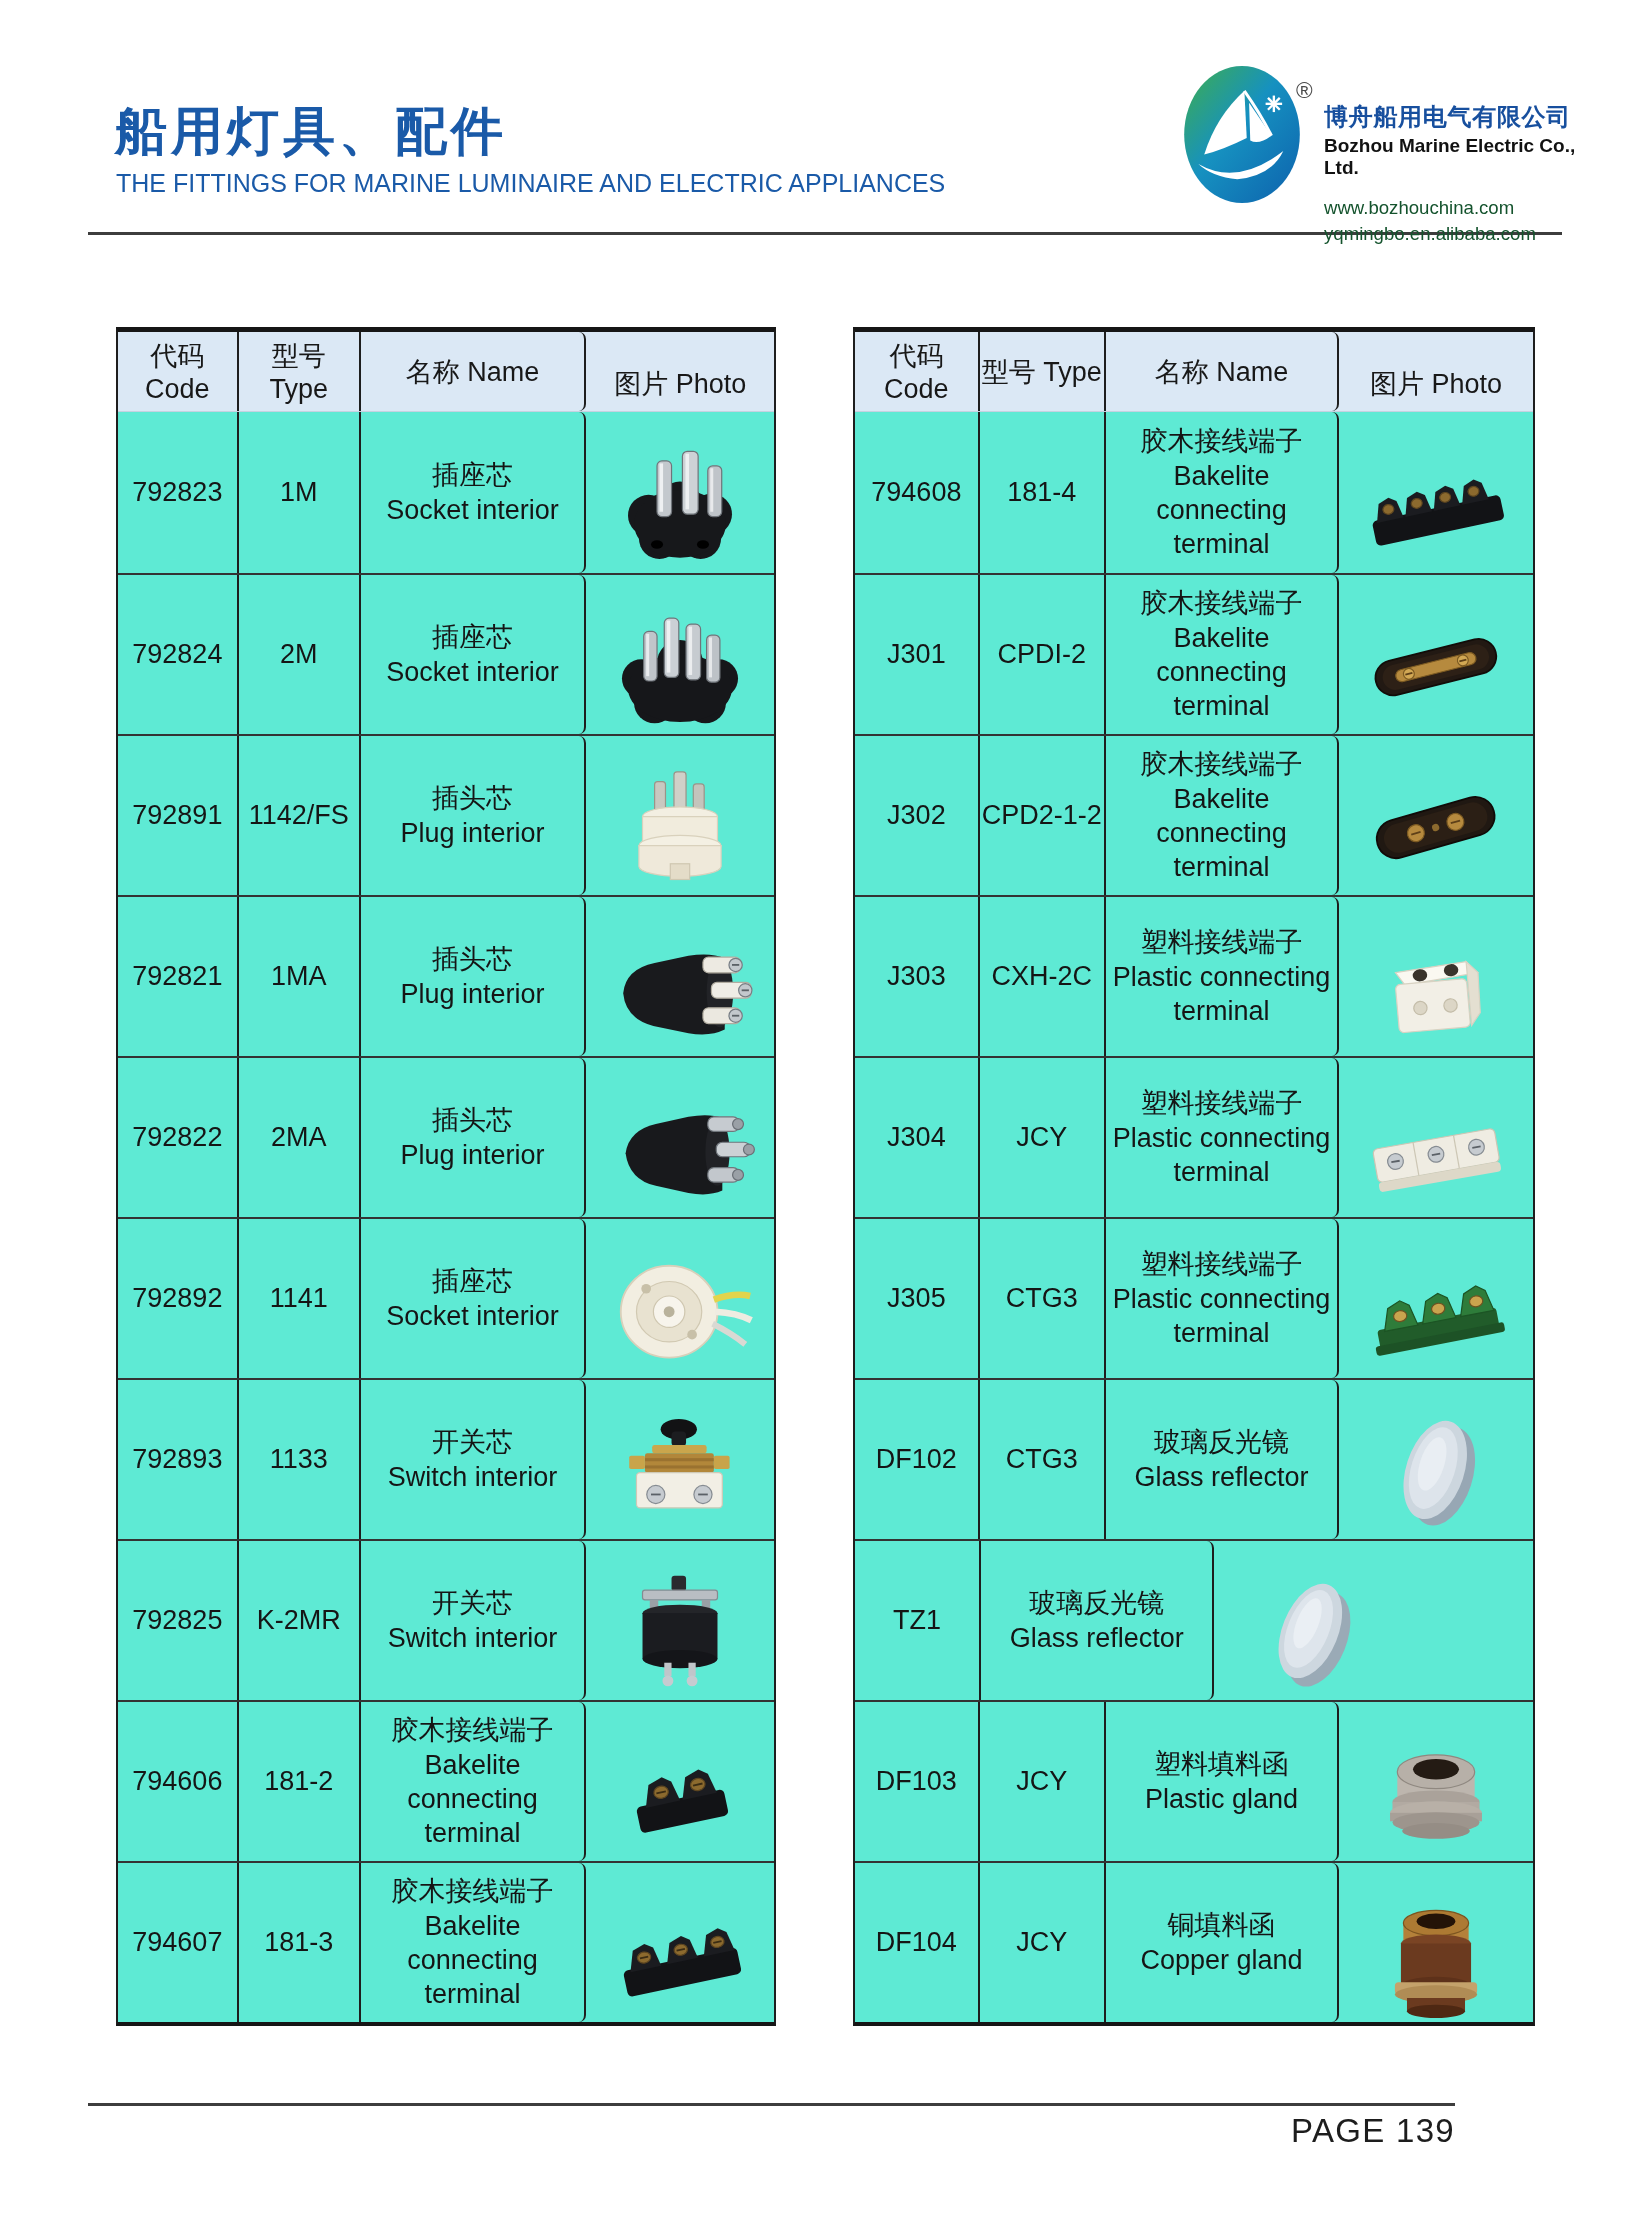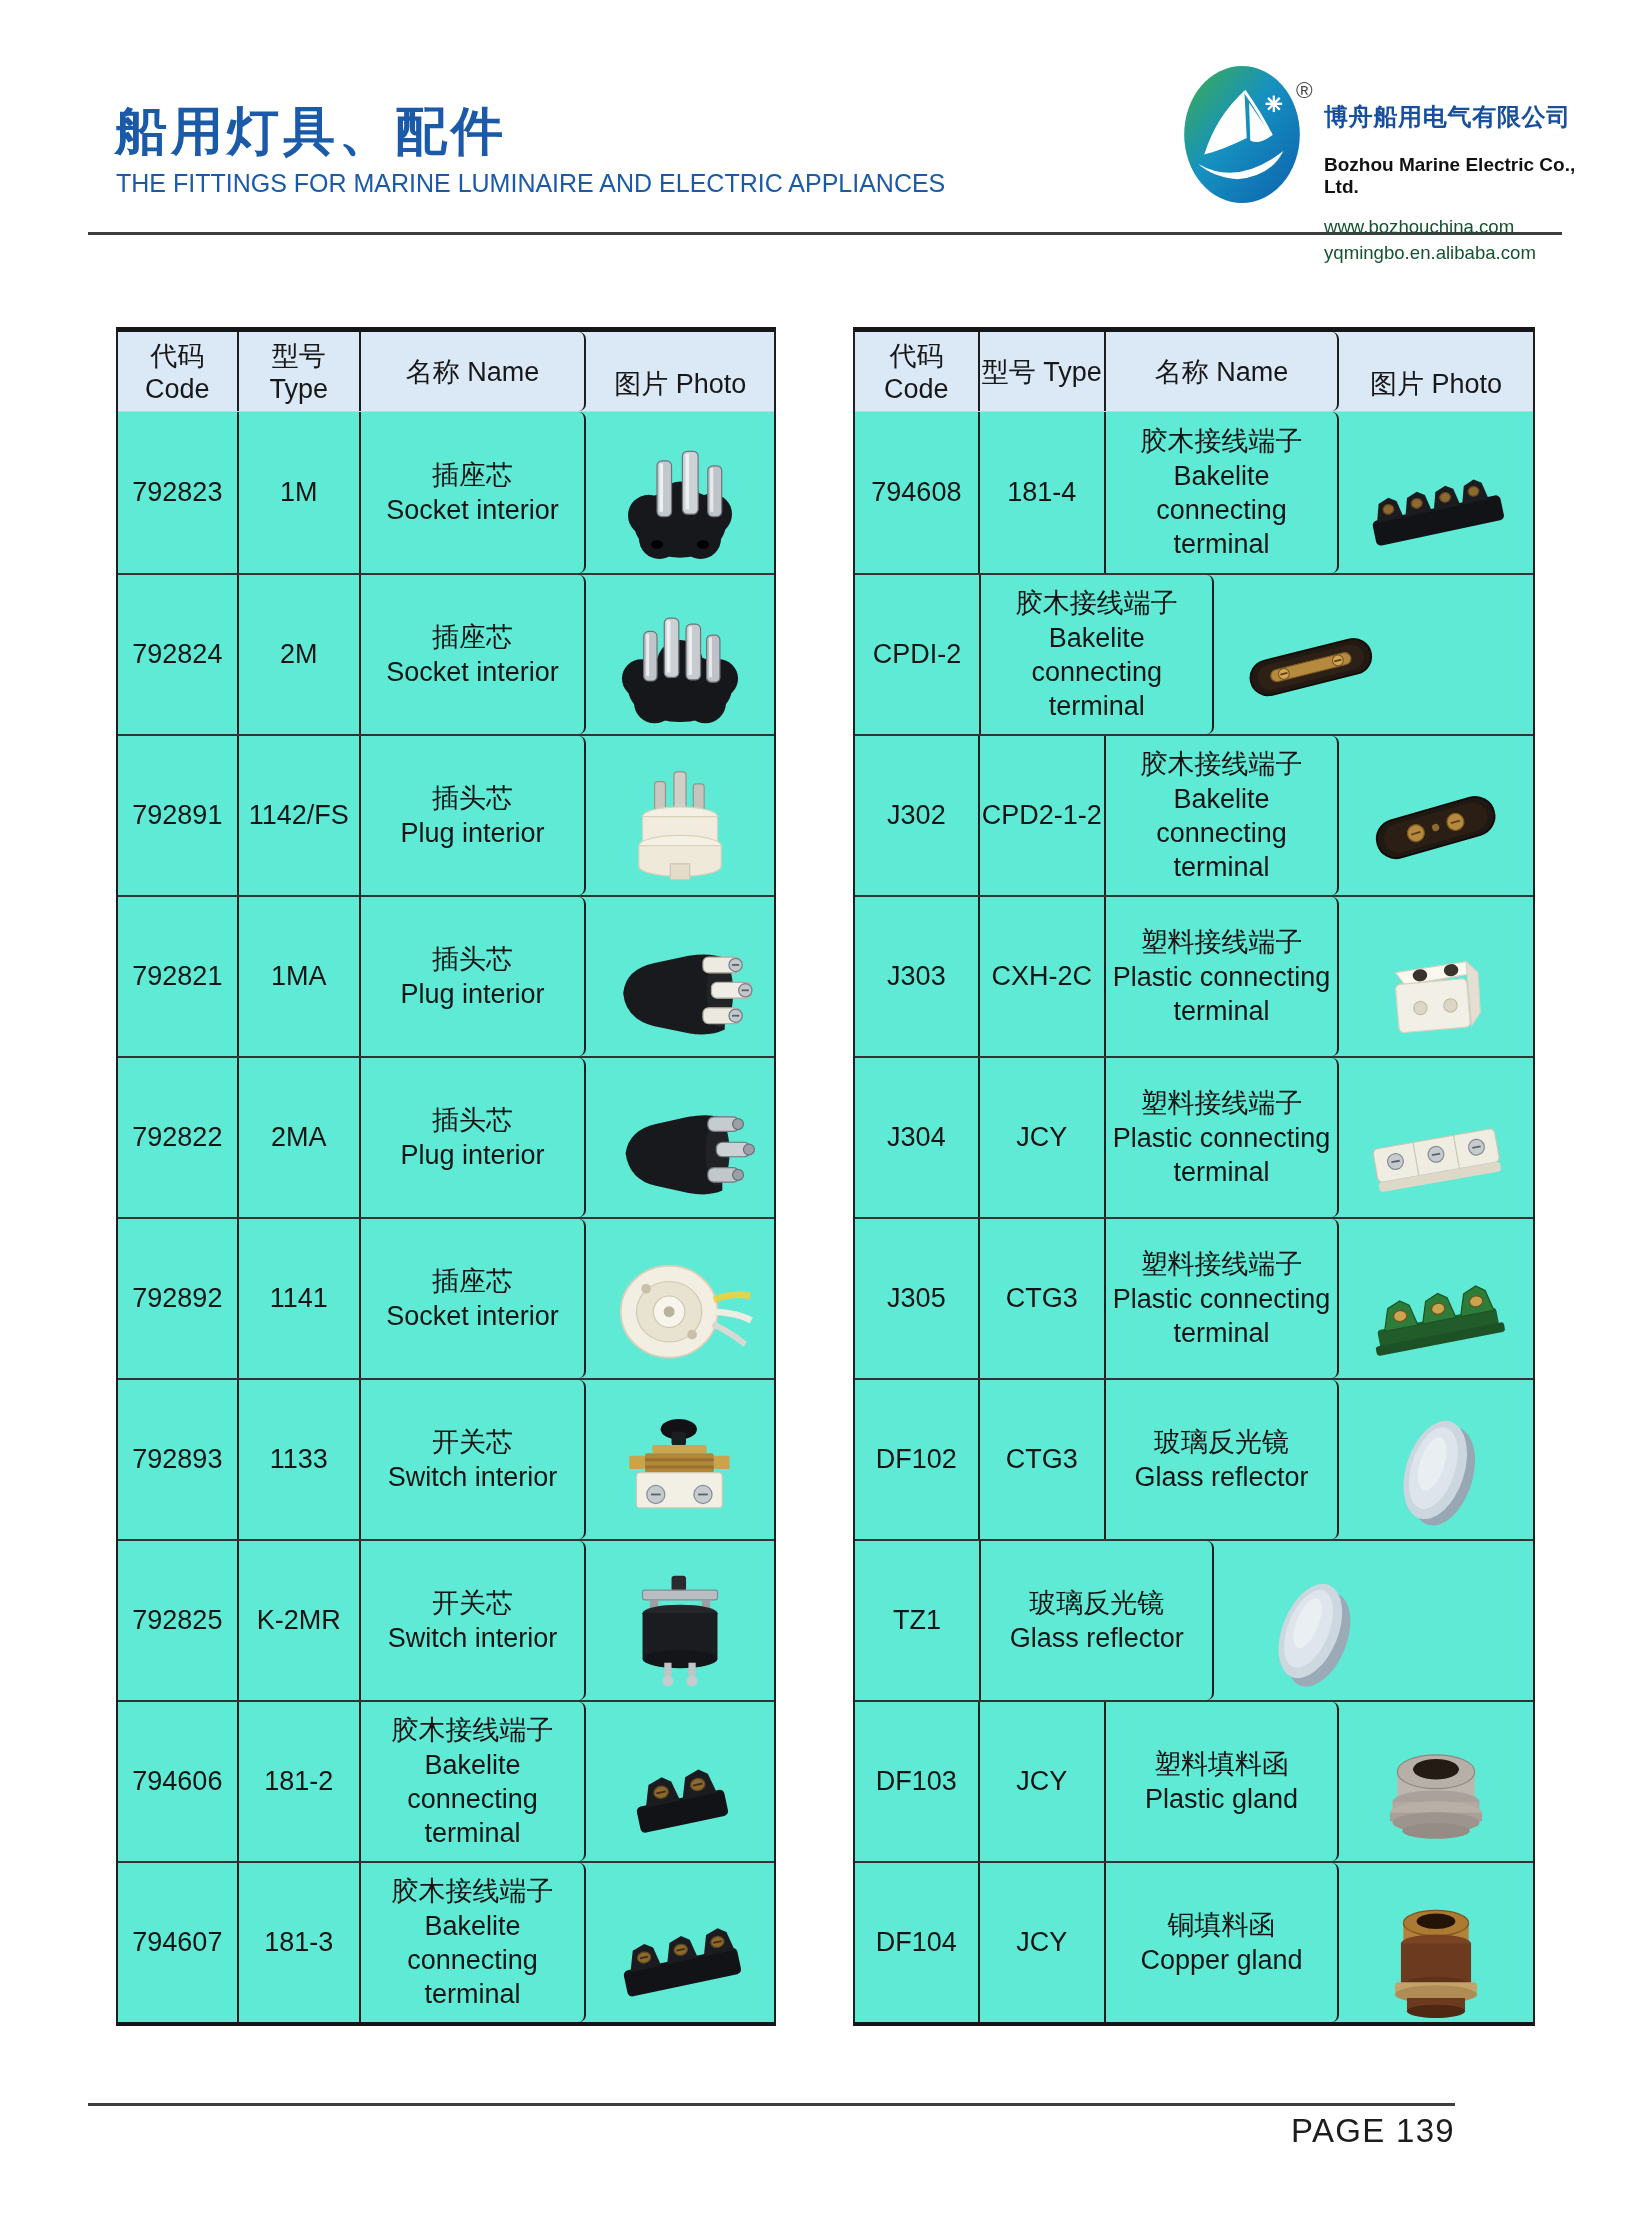--- a/index.html
+++ b/index.html
@@ -9,21 +9,21 @@
   .title-cn{position:absolute;left:115px;top:97px;font-size:52px;font-weight:700;
             color:#1a5aa8;letter-spacing:4px;}
   .title-en{position:absolute;left:116px;top:169px;font-size:25px;font-weight:500;
             color:#1a5aa8;letter-spacing:0px;}
   .header-rule{position:absolute;left:88px;top:232px;width:1474px;height:3.3px;background:#3d3d3d;}
   
   .logo-wrap{position:absolute;left:1183px;top:64px;width:118px;height:141px;}
   .reg-mark{position:absolute;left:1296px;top:78px;font-size:22.6px;color:#4a4a4a;font-weight:400;}
   .company{position:absolute;left:1324px;top:101px;width:279px;}
   .company-cn{font-size:24px;font-weight:700;color:#174f9e;letter-spacing:0.7px;}
-  .company-en{font-size:19px;font-weight:700;color:#121212;margin-top:21px;}
+  .company-en{font-size:19px;font-weight:700;color:#121212;margin-top:2px;}
   .company-urls{margin-top:16px;font-size:18.6px;color:#14532d;line-height:1.4;}
   
   .ptable{position:absolute;top:327px;box-sizing:border-box;
           border-left:2px solid #1e1e1e;border-right:2px solid #1e1e1e;
           border-top:5.3px solid #161616;border-bottom:4px solid #161616;background:#5eead4;}
   .ptable.left{left:116px;width:660px;}
   .ptable.right{left:853px;width:682px;}
   .thead{display:flex;height:80px;background:#dbe8f5;border-bottom:1.3px solid #c5d2e0;box-sizing:border-box;}
   .thead .cell{font-size:27px;font-weight:500;color:#181818;}
   .trow{display:flex;height:161px;border-top:2.7px solid #333333;box-sizing:border-box;}
@@ -463,20 +463,23 @@
                     <ellipse cx="103" cy="102" rx="9" ry="8"></ellipse>
                     <ellipse cx="151" cy="102" rx="9" ry="8"></ellipse>
                     <ellipse cx="199" cy="102" rx="9" ry="8"></ellipse>
                   </g>
                 </g>
               </svg>
             </span>
           </div>
         </div>
         <div class="trow">
+          <div class="cell c-code">
+            <span class="val">J301</span>
+          </div>
           <div class="cell c-type">
             <span class="val">CPDI-2</span>
           </div>
           <div class="cell c-name">
             <span class="cn">胶木接线端子</span>
             <span class="en">Bakelite connecting terminal</span>
           </div>
           <div class="cell c-photo">
             <span class="photo">
               <svg viewBox="0 0 260 220" width="166" height="133" xmlns="http://www.w3.org/2000/svg">

